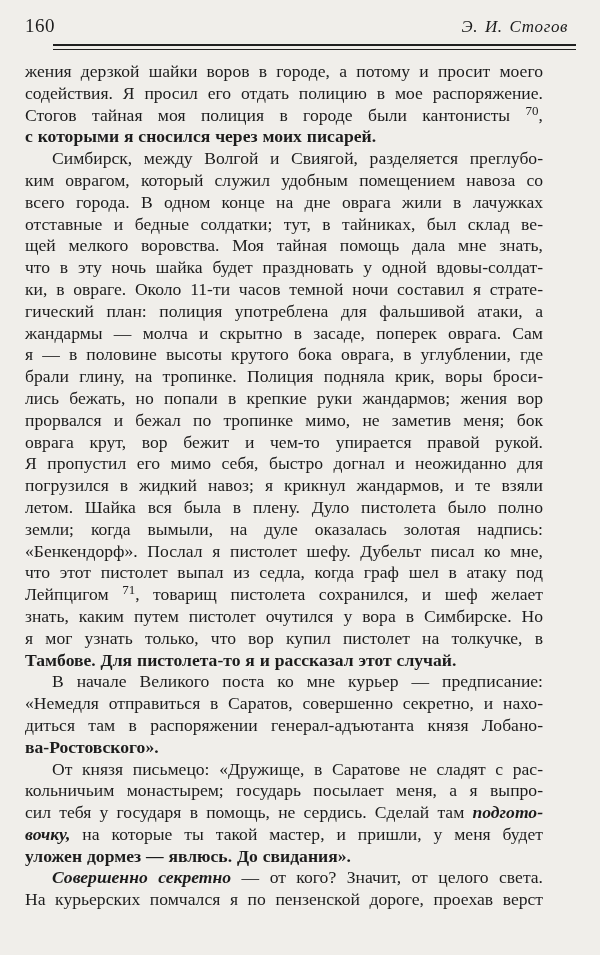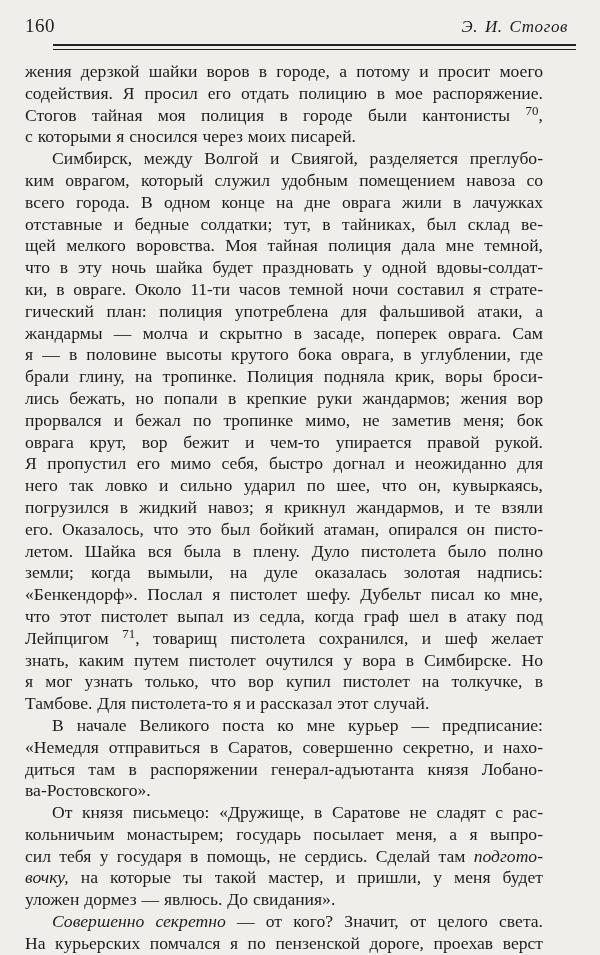--- a/index.html
+++ b/index.html
@@ -46,22 +46,22 @@
     height: 21.8px;
     line-height: 21.8px;
     font-size: 17.6px;
     white-space: nowrap;
     text-align: justify;
     text-align-last: justify;
     -moz-text-align-last: justify;
     word-spacing: 0.5px;
   }
   .line.ind { text-indent: 27px; }
-  .line.pend { text-align-last: left; -moz-text-align-last: left; }
-  .it { font-style: italic; }
+  .line.pend { text-align-last: left; font-weight: bold; -moz-text-align-last: left; }
+  .it { font-style: italic; font-weight: bold; }
   .sup {
     font-size: 13px;
     position: relative;
     top: -6px;
     letter-spacing: 0;
   }
 </style>
 </head>
 <body>
 
@@ -73,34 +73,32 @@
   </div>
   <div class="textblock">
       <div class="line"><span>жения дерзкой шайки воров в городе, а потому и просит моего</span></div>
       <div class="line"><span>содействия. Я просил его отдать полицию в мое распоряжение.</span></div>
       <div class="line"><span>Стогов тайная моя полиция в городе были кантонисты </span><span class="sup">70</span><span>,</span></div>
       <div class="line pend"><span>с которыми я сносился через моих писарей.</span></div>
       <div class="line ind"><span>Симбирск, между Волгой и Свиягой, разделяется преглубо-</span></div>
       <div class="line"><span>ким оврагом, который служил удобным помещением навоза со</span></div>
       <div class="line"><span>всего города. В одном конце на дне оврага жили в лачужках</span></div>
       <div class="line"><span>отставные и бедные солдатки; тут, в тайниках, был склад ве-</span></div>
-      <div class="line"><span>щей мелкого воровства. Моя тайная полиция дала мне темной,</span></div>
+      <div class="line"><span>щей мелкого воровства. Моя тайная помощь дала мне знать,</span></div>
       <div class="line"><span>что в эту ночь шайка будет праздновать у одной вдовы-солдат-</span></div>
       <div class="line"><span>ки, в овраге. Около 11-ти часов темной ночи составил я страте-</span></div>
       <div class="line"><span>гический план: полиция употреблена для фальшивой атаки, а</span></div>
       <div class="line"><span>жандармы — молча и скрытно в засаде, поперек оврага. Сам</span></div>
       <div class="line"><span>я — в половине высоты крутого бока оврага, в углублении, где</span></div>
       <div class="line"><span>брали глину, на тропинке. Полиция подняла крик, воры броси-</span></div>
       <div class="line"><span>лись бежать, но попали в крепкие руки жандармов; жения вор</span></div>
       <div class="line"><span>прорвался и бежал по тропинке мимо, не заметив меня; бок</span></div>
       <div class="line"><span>оврага крут, вор бежит и чем-то упирается правой рукой.</span></div>
       <div class="line"><span>Я пропустил его мимо себя, быстро догнал и неожиданно для</span></div>
-      <div class="line"><span>него так ловко и сильно ударил по шее, что он, кувыркаясь,</span></div>
       <div class="line"><span>погрузился в жидкий навоз; я крикнул жандармов, и те взяли</span></div>
-      <div class="line"><span>его. Оказалось, что это был бойкий атаман, опирался он писто-</span></div>
       <div class="line"><span>летом. Шайка вся была в плену. Дуло пистолета было полно</span></div>
       <div class="line"><span>земли; когда вымыли, на дуле оказалась золотая надпись:</span></div>
       <div class="line"><span>«Бенкендорф». Послал я пистолет шефу. Дубельт писал ко мне,</span></div>
       <div class="line"><span>что этот пистолет выпал из седла, когда граф шел в атаку под</span></div>
       <div class="line"><span>Лейпцигом </span><span class="sup">71</span><span>, товарищ пистолета сохранился, и шеф желает</span></div>
       <div class="line"><span>знать, каким путем пистолет очутился у вора в Симбирске. Но</span></div>
       <div class="line"><span>я мог узнать только, что вор купил пистолет на толкучке, в</span></div>
       <div class="line pend"><span>Тамбове. Для пистолета-то я и рассказал этот случай.</span></div>
       <div class="line ind"><span>В начале Великого поста ко мне курьер — предписание:</span></div>
       <div class="line"><span>«Немедля отправиться в Саратов, совершенно секретно, и нахо-</span></div>

